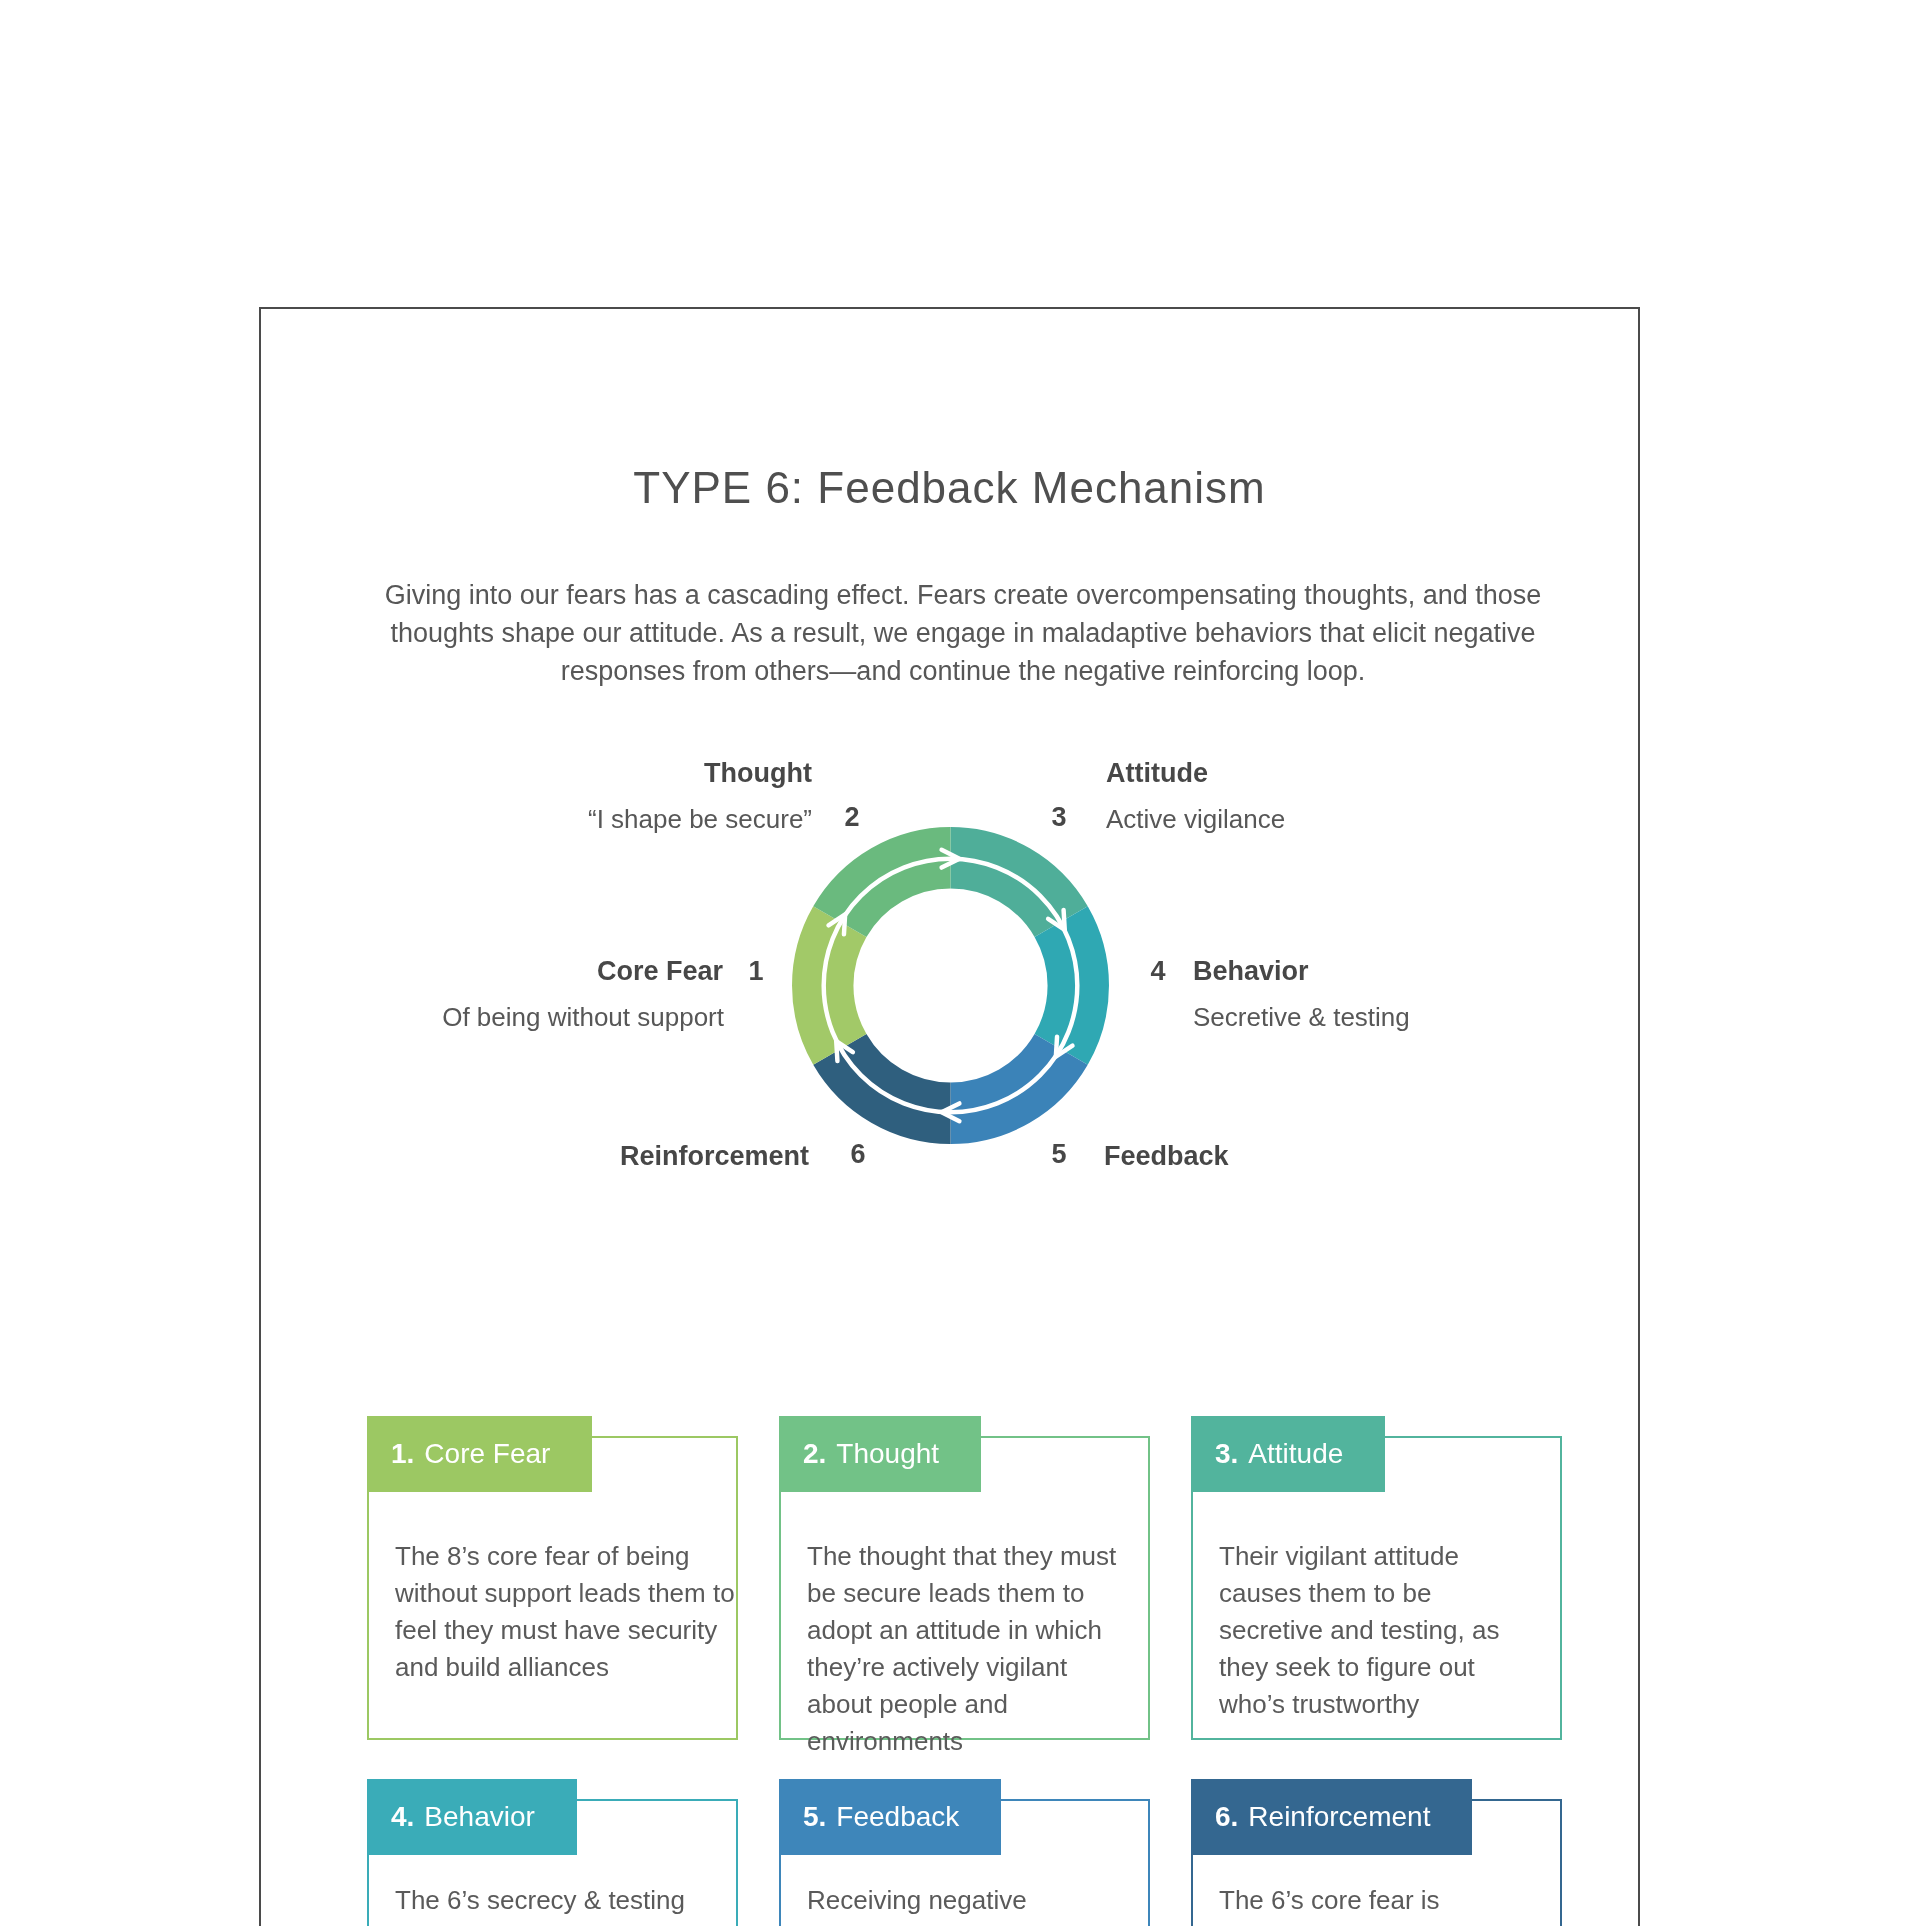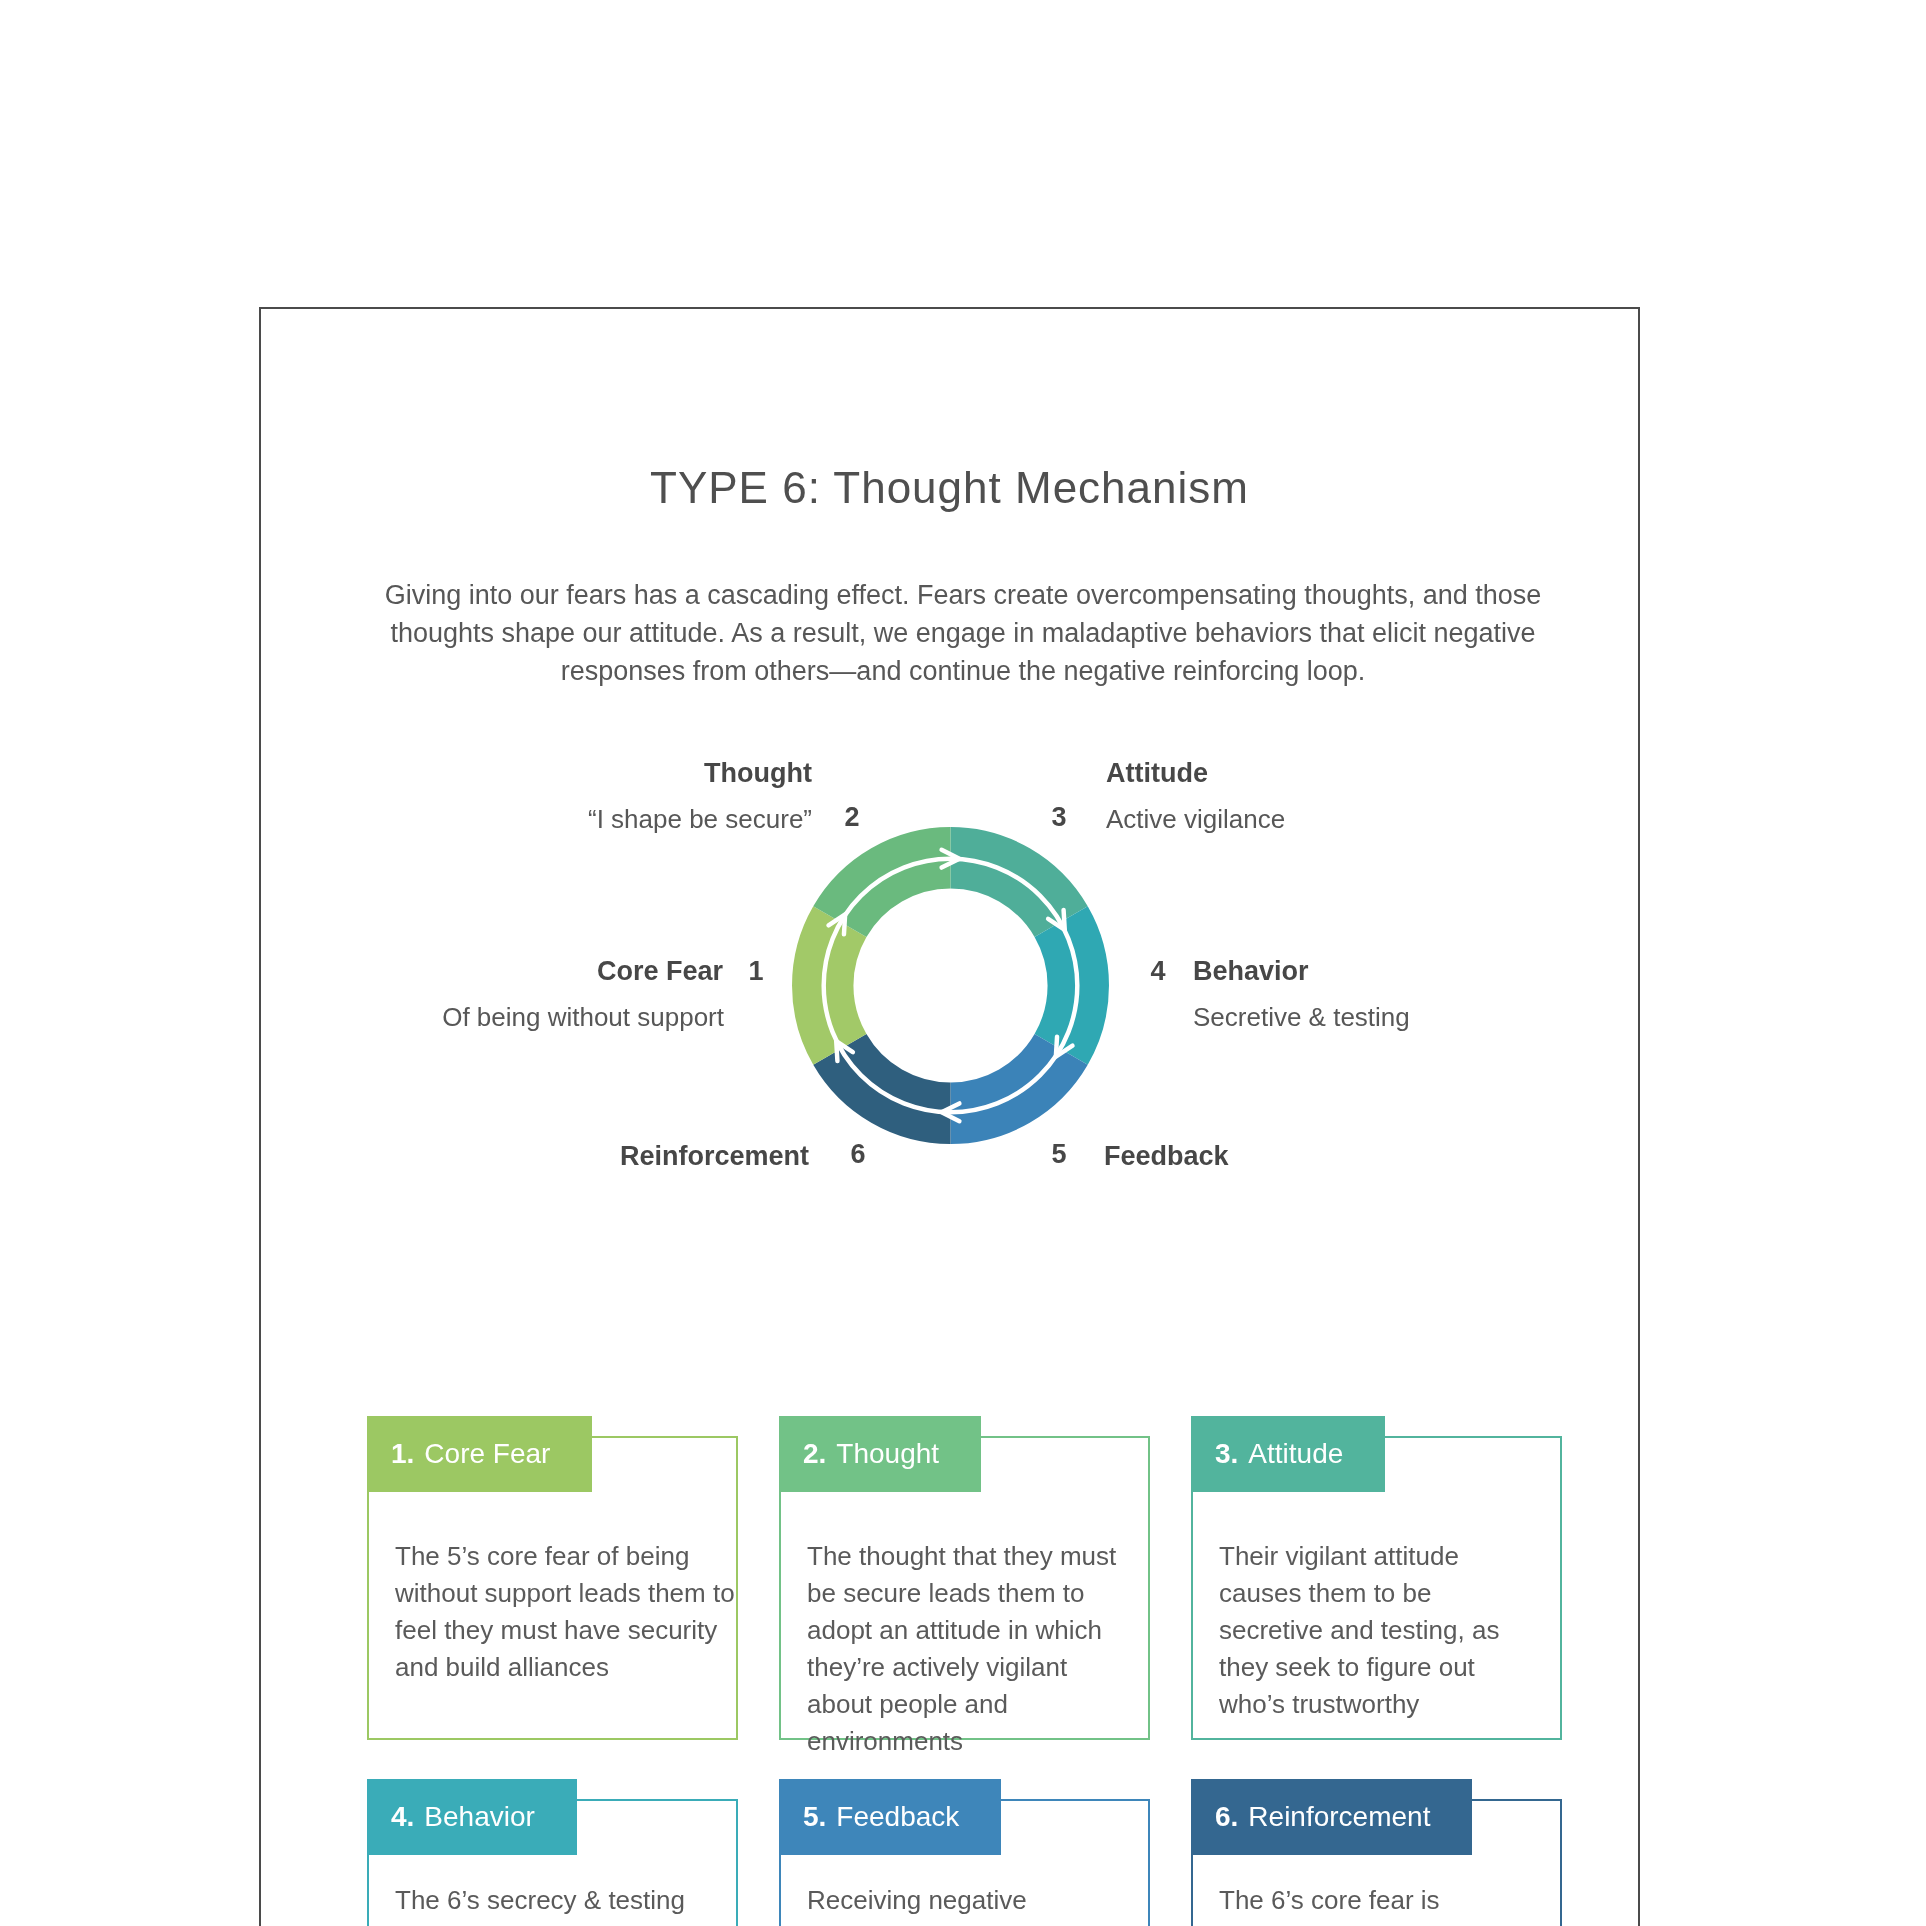--- a/index.html
+++ b/index.html
@@ -26,21 +26,21 @@
   .c2 .card-body{max-width:327px;}
   .c3 .card-body{max-width:317px;}
   .c4 .card-body,.c5 .card-body,.c6 .card-body{max-width:327px;}
 </style>
 </head>
 <body>
 
 <div class="canvas">
   <div class="page"></div>
 
-  <div class="page-title">TYPE 6: Thought Mechanism</div>
+  <div class="page-title">TYPE 6: Feedback Mechanism</div>
   <div class="intro">Giving into our fears has a cascading effect. Fears create overcompensating thoughts, and those thoughts shape our attitude. As a result, we engage in maladaptive behaviors that elicit negative responses from others—and continue the negative reinforcing loop.</div>
 
   <div class="ring-wrap">
     <svg width="317" height="317" viewBox="0 0 320 320">
       <g fill="none" stroke-width="62">
         <path d="M160 31 A129 129 0 0 1 271.7 95.5" style="stroke: rgb(79, 174, 153);"></path>
         <path d="M271.7 95.5 A129 129 0 0 1 271.7 224.5" style="stroke: rgb(47, 168, 179);"></path>
         <path d="M271.7 224.5 A129 129 0 0 1 160 289" style="stroke: rgb(59, 131, 184);"></path>
         <path d="M160 289 A129 129 0 0 1 48.3 224.5" style="stroke: rgb(47, 95, 126);"></path>
         <path d="M48.3 224.5 A129 129 0 0 1 48.3 95.5" style="stroke: rgb(162, 201, 104);"></path>
@@ -78,21 +78,21 @@
   <div class="lbl-num" style="left:843px;top:1139px;">6</div>
 
   <div class="lbl-num" style="left:1044px;top:1139px;">5</div>
   <div class="lbl-heading" style="left:1104px;top:1141px;">Feedback</div>
 
   <div class="card c1" style="left: 367px; top: 1436px; height: 304px; border-color: rgb(156, 200, 99);">
     <div class="card-tab" style="background-color: rgb(156, 200, 99);">
       <span class="tnum">1.</span>
       <span>Core Fear</span>
     </div>
-    <div class="card-body">The 5’s core fear of being without support leads them to feel they must have security and build alliances</div>
+    <div class="card-body">The 8’s core fear of being without support leads them to feel they must have security and build alliances</div>
   </div>
   <div class="card c2" style="left: 779px; top: 1436px; height: 304px; border-color: rgb(114, 194, 135);">
     <div class="card-tab" style="background-color: rgb(114, 194, 135);">
       <span class="tnum">2.</span>
       <span>Thought</span>
     </div>
     <div class="card-body">The thought that they must be secure leads them to adopt an attitude in which they’re actively vigilant about people and environments</div>
   </div>
   <div class="card c3" style="left: 1191px; top: 1436px; height: 304px; border-color: rgb(82, 180, 157);">
     <div class="card-tab" style="background-color: rgb(82, 180, 157);">

